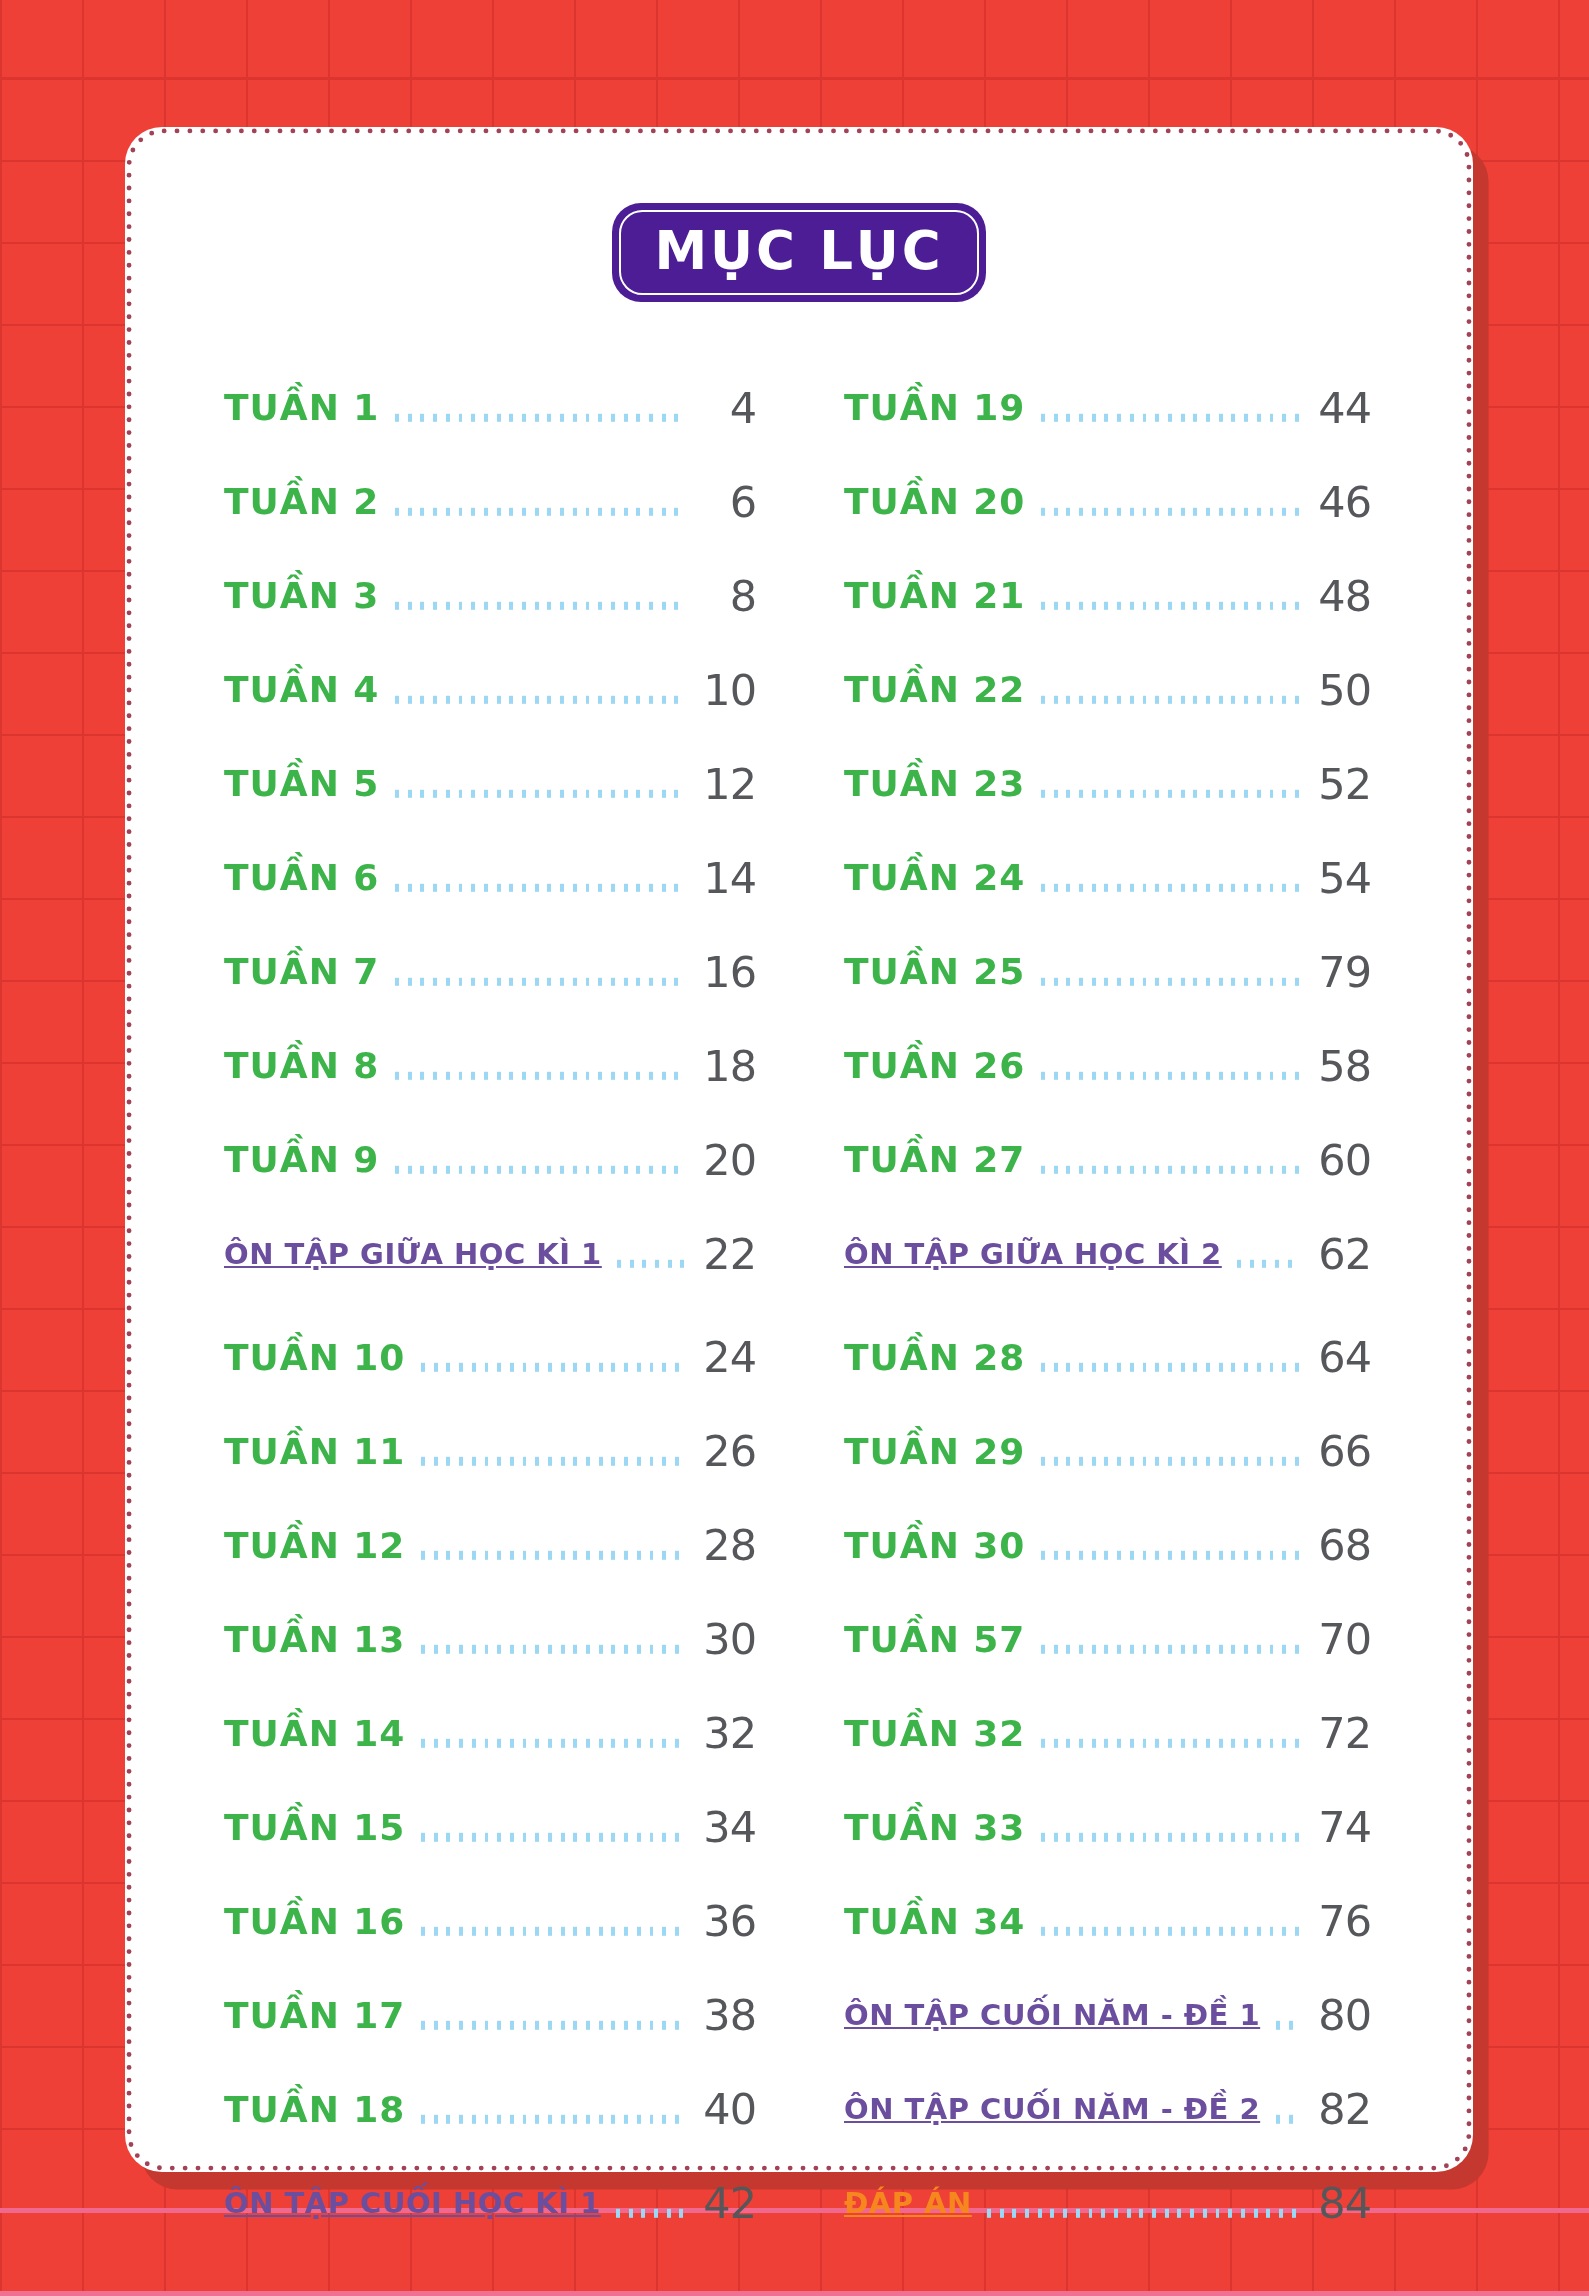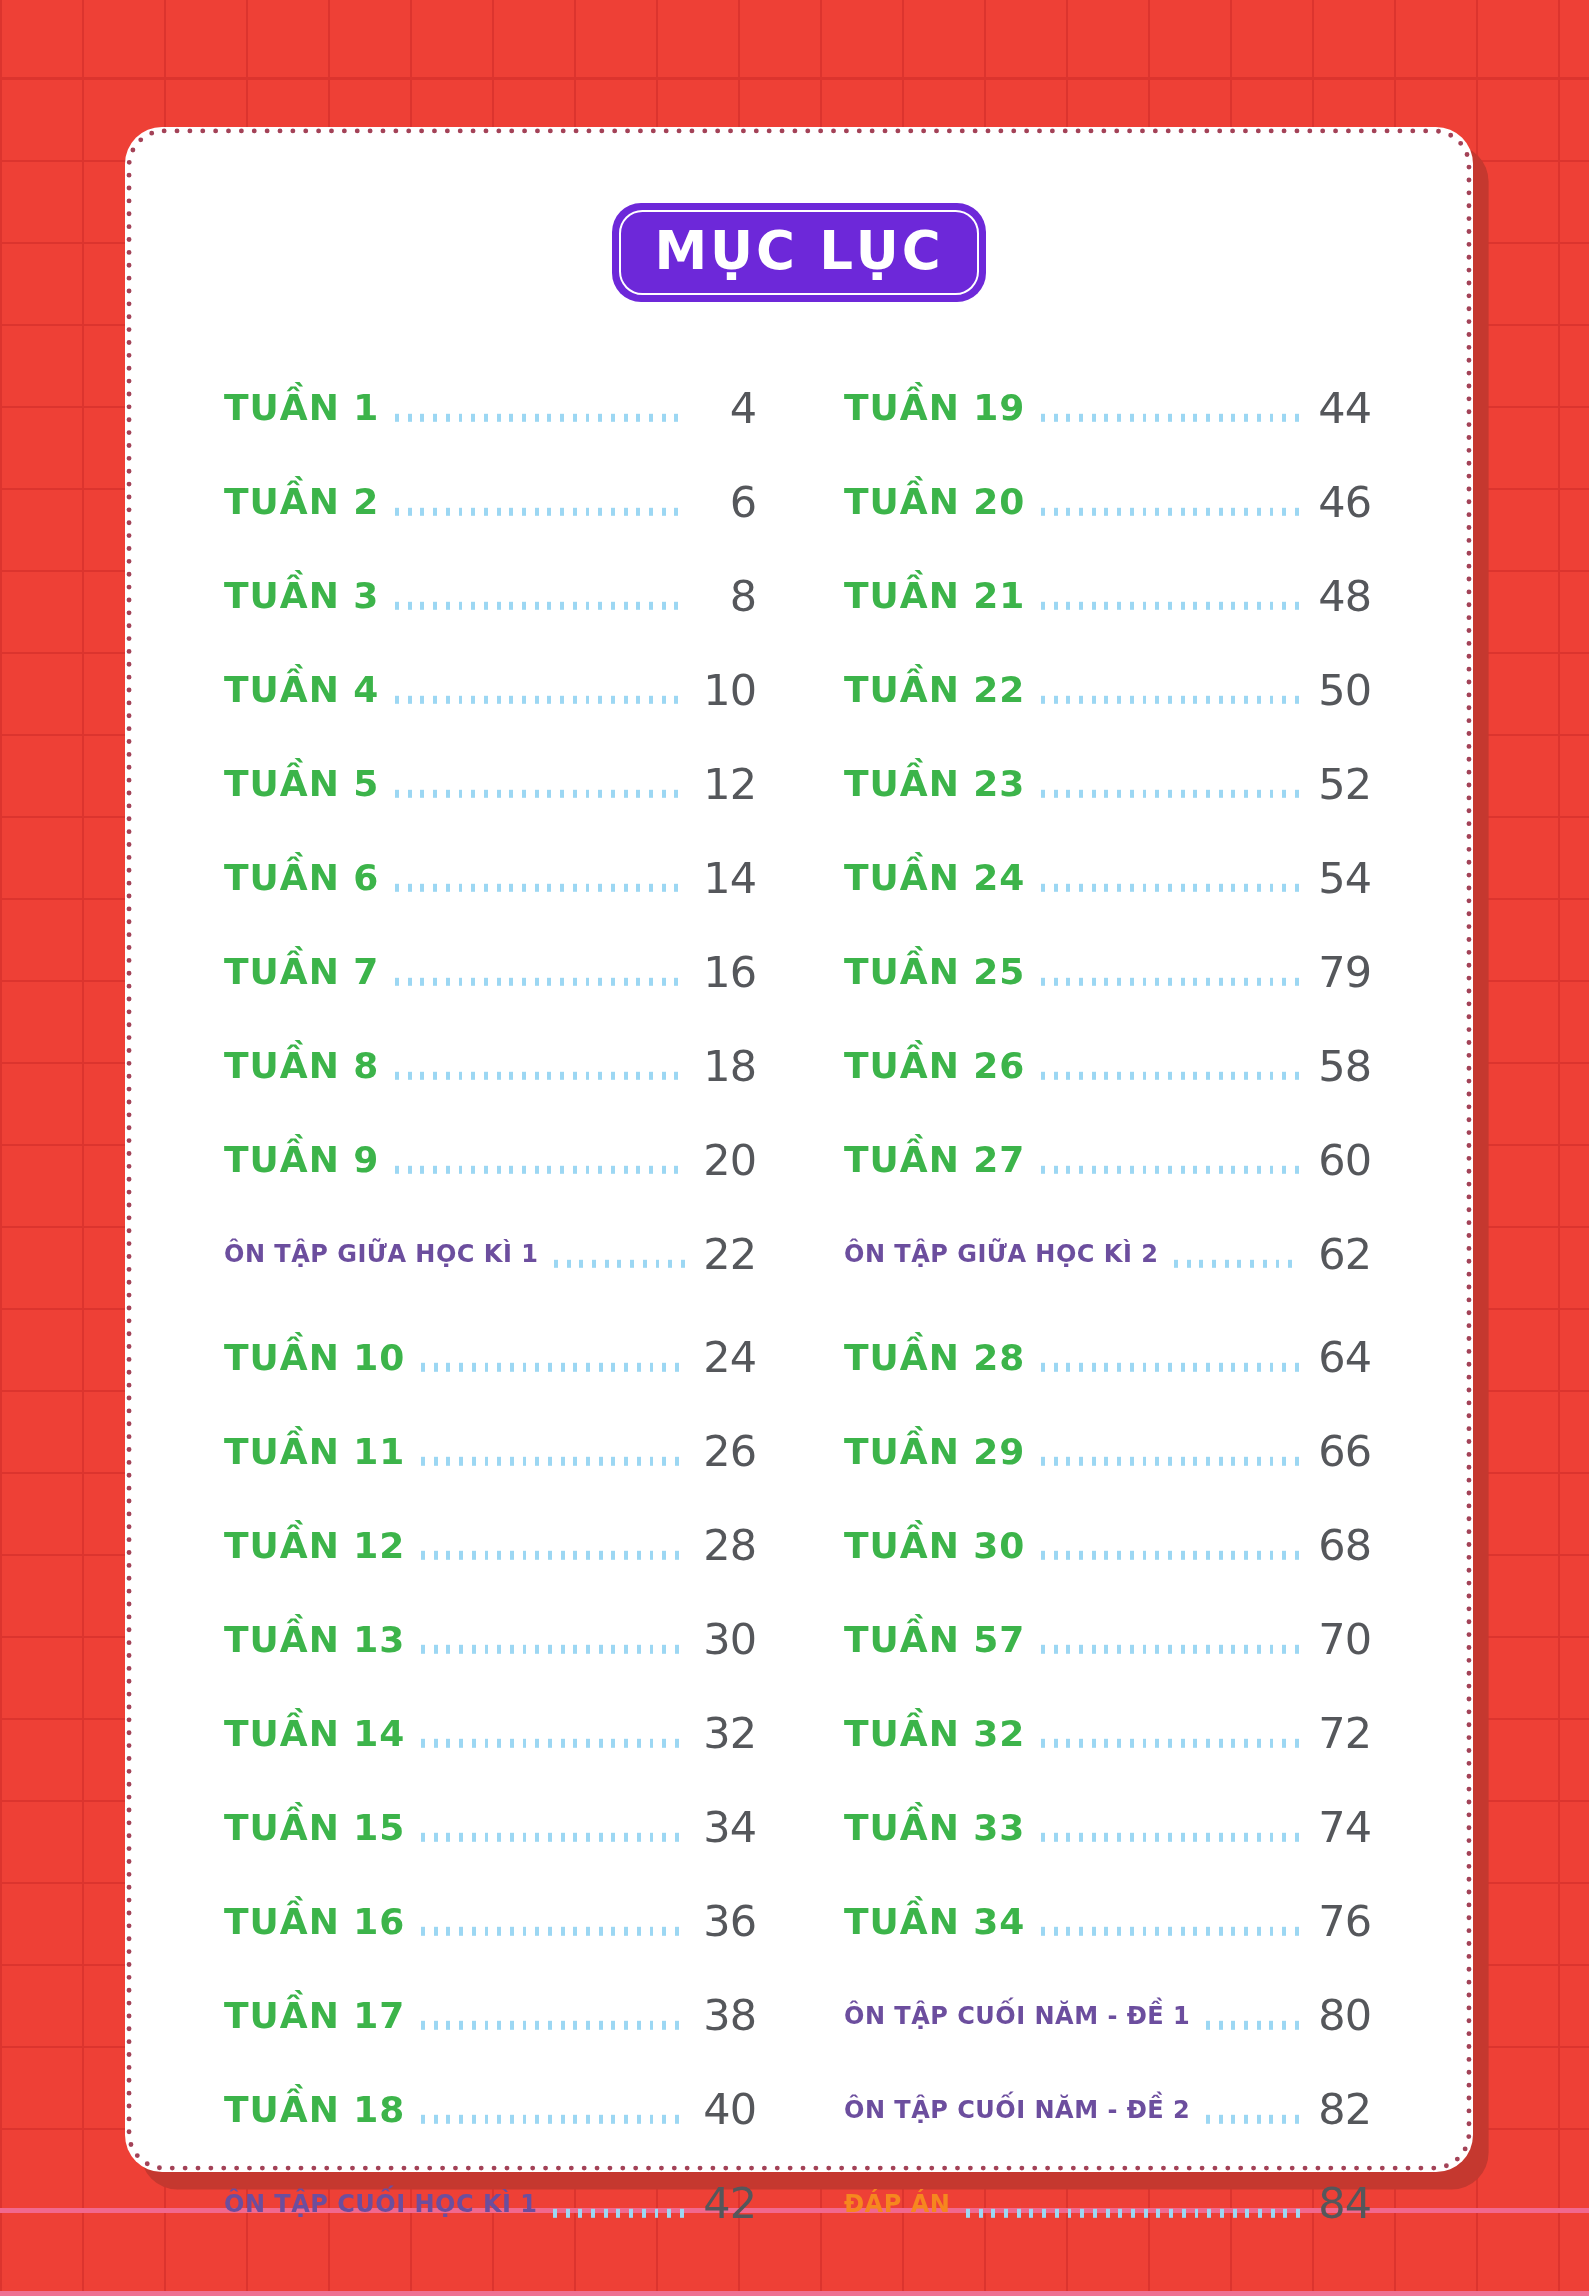--- a/index.html
+++ b/index.html
@@ -15,40 +15,40 @@
   .pink-line{position:absolute;left:0;top:2208px;width:1590px;height:4.9px;background:#F1688E;}
   .bottom-strip{position:absolute;left:0;bottom:0;width:1590px;height:5.9px;background:#EE7193;}
   .card{
     position:absolute;left:125px;top:127px;width:1348px;height:2045px;
     background:#ffffff;border-radius:37px;
     box-shadow:15.6px 17.6px 0 #C5382F;
   }
   .dotted-border{position:absolute;left:0;top:0;width:1348px;height:2045px;pointer-events:none;}
   .badge{
     position:absolute;left:50%;top:76px;transform:translateX(-50%);
-    width:374px;height:99px;background:#6d28d9;border-radius:29px;
+    width:374px;height:99px;background:#4c1d95;border-radius:29px;
     display:flex;align-items:center;justify-content:center;
   }
   .badge::after{
     content:"";position:absolute;inset:6.8px;border:2.9px solid #ffffff;border-radius:23.4px;pointer-events:none;
   }
   .badge-text{
     color:#ffffff;font-size:53px;font-weight:bold;letter-spacing:2.9px;line-height:1;
     margin-top:-3.9px;
   }
   .col{position:absolute;top:240px;display:flex;flex-direction:column;gap:12px;}
   .col-left{left:99px;width:532px;}
   .col-right{left:719px;width:527px;}
   .row{height:82px;display:flex;align-items:center;white-space:nowrap;}
   .row.gap-before{margin-top:9.8px;}
   .label{font-weight:bold;font-size:36px;letter-spacing:1px;line-height:1;}
   .row.green .label{color:#3CB44A;}
   .row.purple .label{color:#6C4E9E;}
   .row.orange .label{color:#F6871F;}
-  .row.purple .label,.row.orange .label{font-size:24px;letter-spacing:0.5px;}
+  .row.purple .label,.row.orange .label{font-size:29px;letter-spacing:0.5px;text-decoration:underline;}
   .leader{
     flex:1 1 0;min-width:0;height:8.8px;margin:0 13.7px 0 15.6px;align-self:center;
     transform:translateY(9.8px);
     background-image:repeating-linear-gradient(90deg,#9CD7F3 0 3.9px,transparent 3.9px 12.7px);
   }
   .num{
     color:#55575B;font-size:43px;font-weight:400;line-height:1;
     min-width:57px;text-align:right;letter-spacing:-1px;
   }
 </style>

